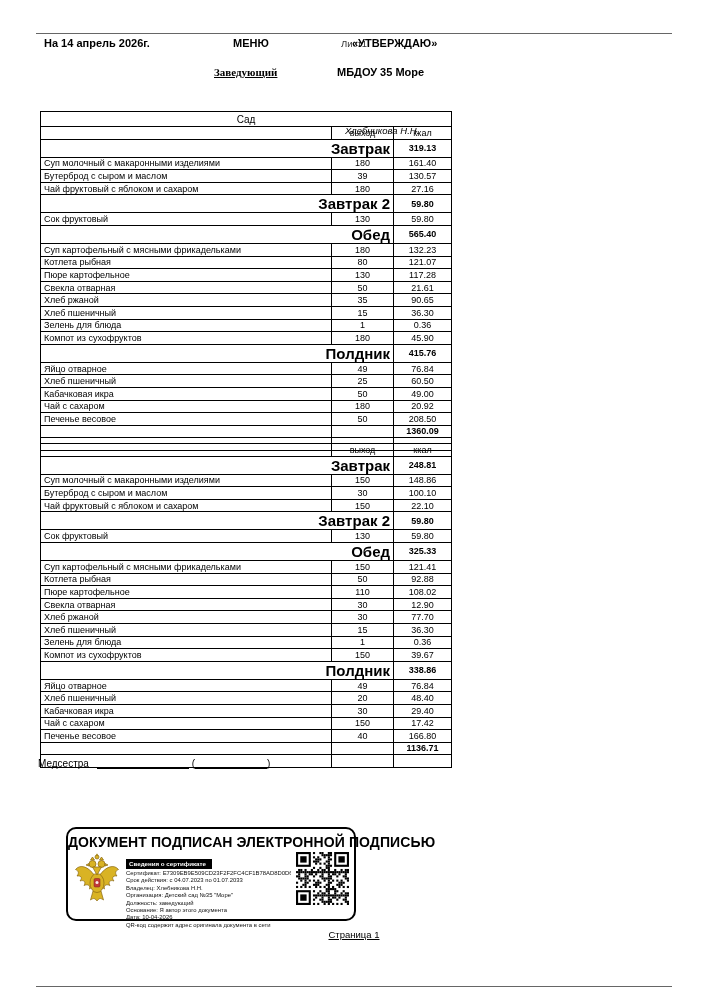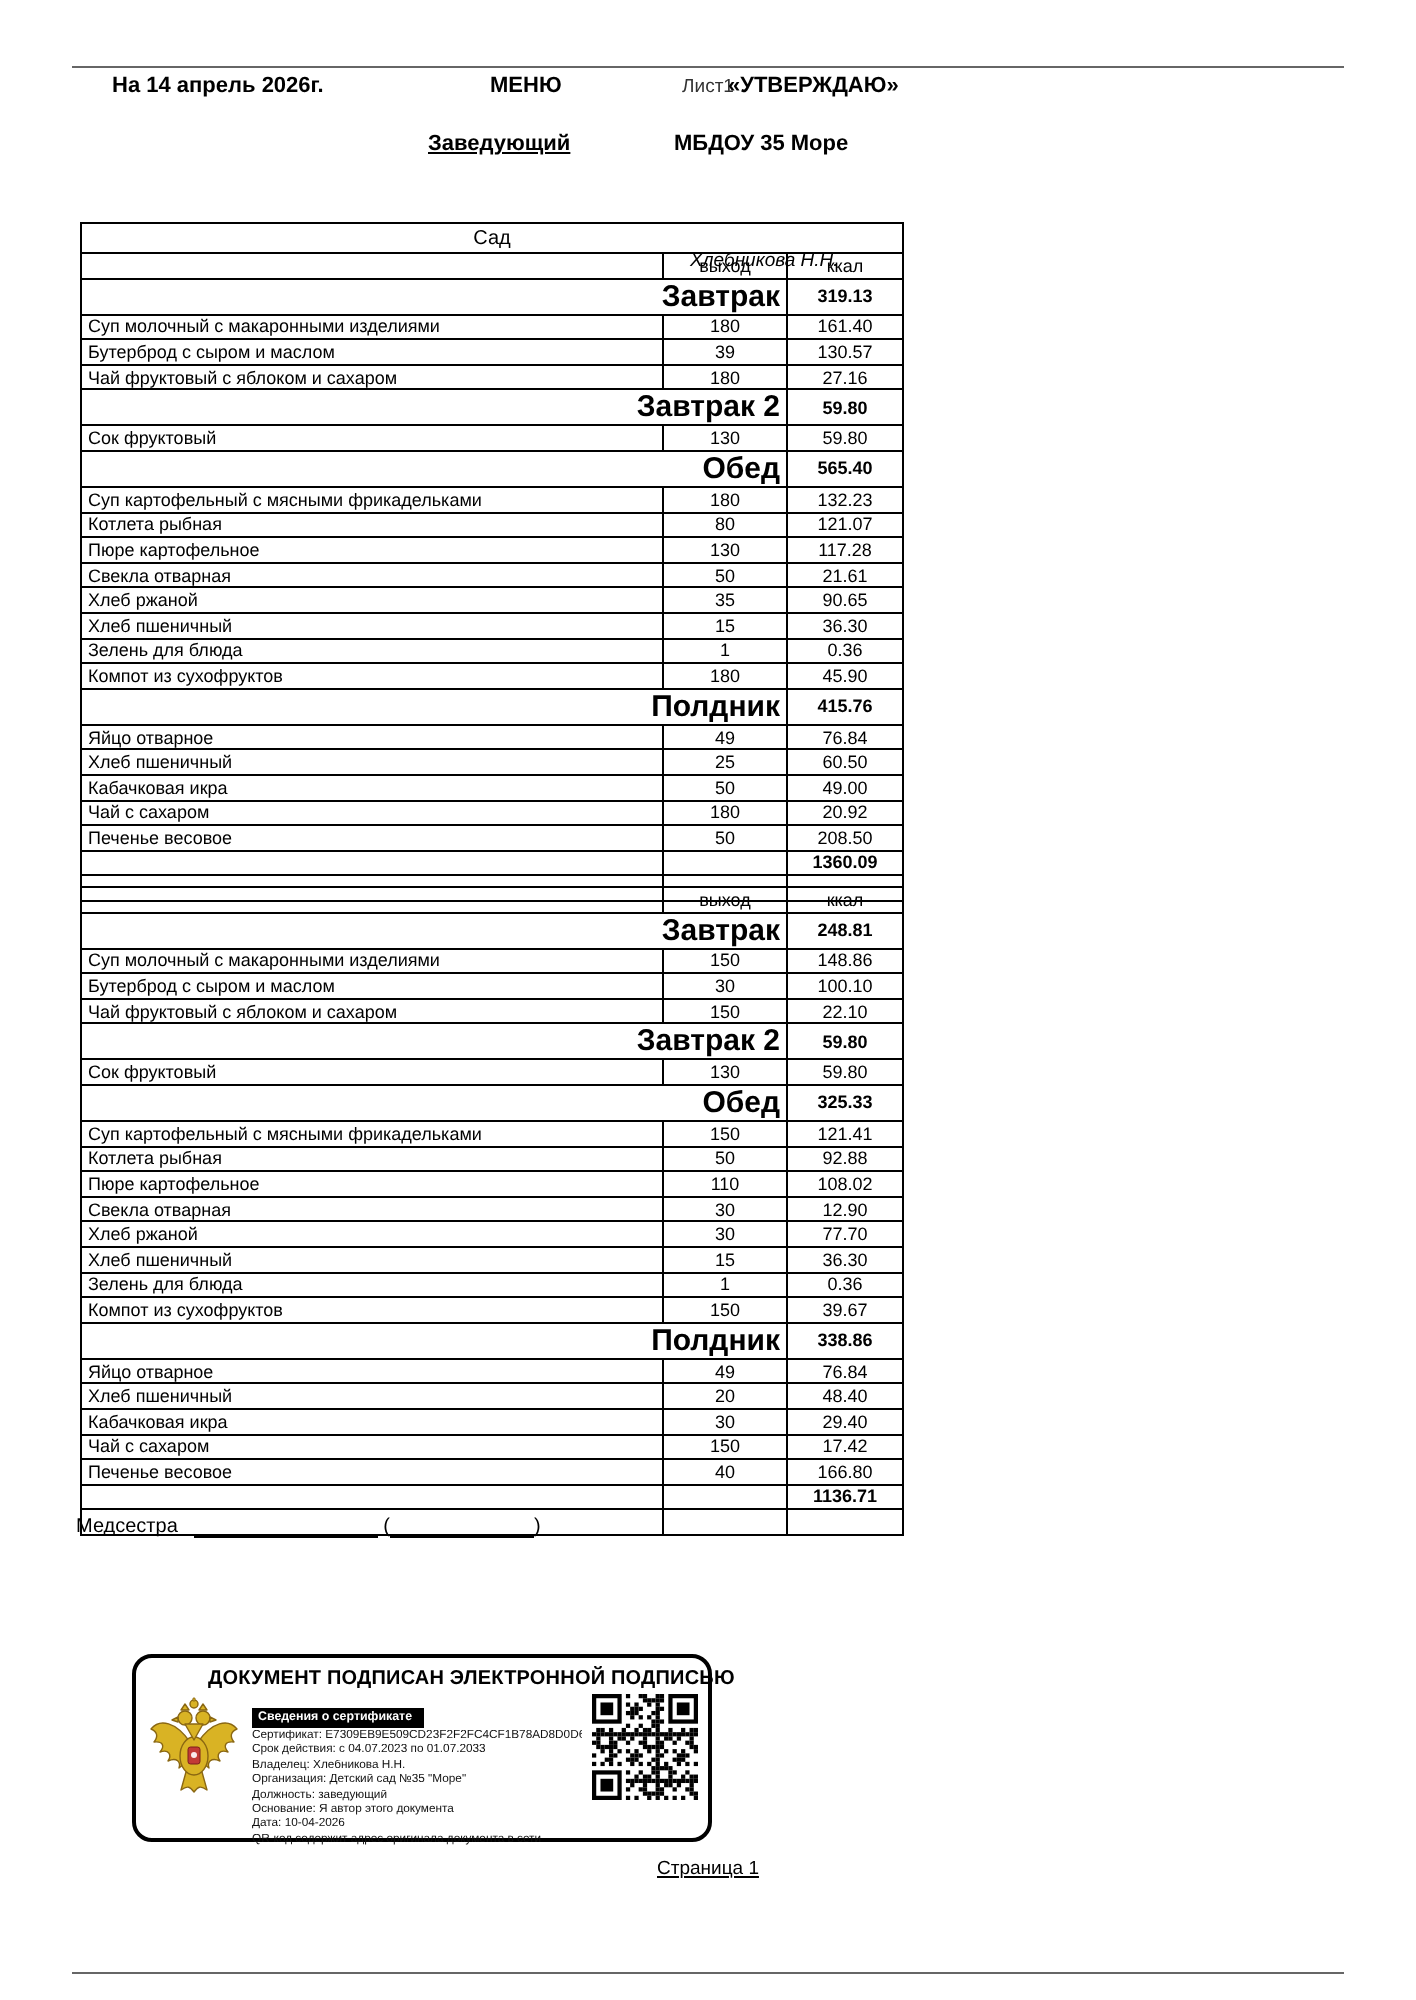--- a/index.html
+++ b/index.html
@@ -3,23 +3,23 @@
 <meta charset="utf-8">
 <style>
   * { margin:0; padding:0; box-sizing:border-box; }
   html,body { width:708px; height:1000px; background:#fff; overflow:hidden;
               font-family:"Liberation Sans", sans-serif; color:#000; }
   .abs { position:absolute; }
   .sheet-header { top:2px; left:0; width:708px; text-align:center; font-size:9.5px; color:#333;margin-top:36px; }
   .rule { border-top:1.5px solid #666; height:0; }
   .rule-top { top:33px; left:36px; width:636px; }
   .rule-bottom { top:986px; left:36px; width:636px; }
-  .hdr { font-size:11px; font-weight:bold; top:37px; white-space:nowrap;margin-left:12px; }
+  .hdr { font-size:11px; font-weight:bold; top:37px; white-space:nowrap; }
   .hdr2 { font-size:11px; font-weight:bold; top:66px; white-space:nowrap; }
-  .underlined { text-decoration:underline; }
+  .underlined { text-decoration:underline;font-family:Liberation Serif, serif; }
   .approver { top:90px; font-size:9.5px; font-style:italic; white-space:nowrap;margin-top:35px; }
 
   table.menu { border-collapse:collapse; table-layout:fixed; width:411px;
                font-size:9px; }
   table.menu td { border:1px solid #000; height:11.6px; padding:0 3px;
                   overflow:hidden; white-space:nowrap; vertical-align:middle; }
   table.menu tr { height:12.6px; }
   table.menu tr.title-row { height:15px; }
   td.t-title { text-align:center; font-size:10px; }
   td.meal { text-align:right; font-weight:bold; font-size:15px; }
@@ -28,22 +28,22 @@
   #table-0 { top:111px; left:40px; }
   #table-1 { top:443px; left:40px; }
 
   .nurse { top:758px; left:38px; font-size:10px; }
   .sig-line { display:inline-block; border-bottom:1px solid #000; height:10px; vertical-align:bottom; }
   .sig-1 { width:92px; margin-left:8px; }
   .sig-2 { width:72px; }
 
   .stamp { top:827px; left:66px; width:290px; height:94px;
            border:2.2px solid #000; border-radius:10px; background:#fff; }
-  .stamp-title { text-align:center; font-weight:bold; font-size:10px;
-                 letter-spacing:.1px; margin-top:5px; white-space:nowrap;padding-left:36px; }
+  .stamp-title { text-align:center; font-weight:bold; font-size:14px;
+                 letter-spacing:.1px; margin-top:5px; white-space:nowrap; }
   .stamp-body { display:flex; gap:5px; padding:2px 5px 0 5px; align-items:flex-start; }
   .eagle { flex:0 0 auto; }
   .cert { flex:1 1 auto; min-width:0; }
   .cert-bar { display:inline-block; background:#000; color:#fff; font-size:6.2px;
               font-weight:bold; padding:1px 6px 1.5px 3px; margin-bottom:1px; white-space:nowrap; }
   .cert-line { font-size:5.9px; line-height:7.4px; white-space:nowrap; overflow:hidden; color:#111; }
   .qr { flex:0 0 auto; }
 
   .page-footer { top:929px; left:0; width:708px; text-align:center; font-size:9.5px;text-decoration:underline; }
 </style>

